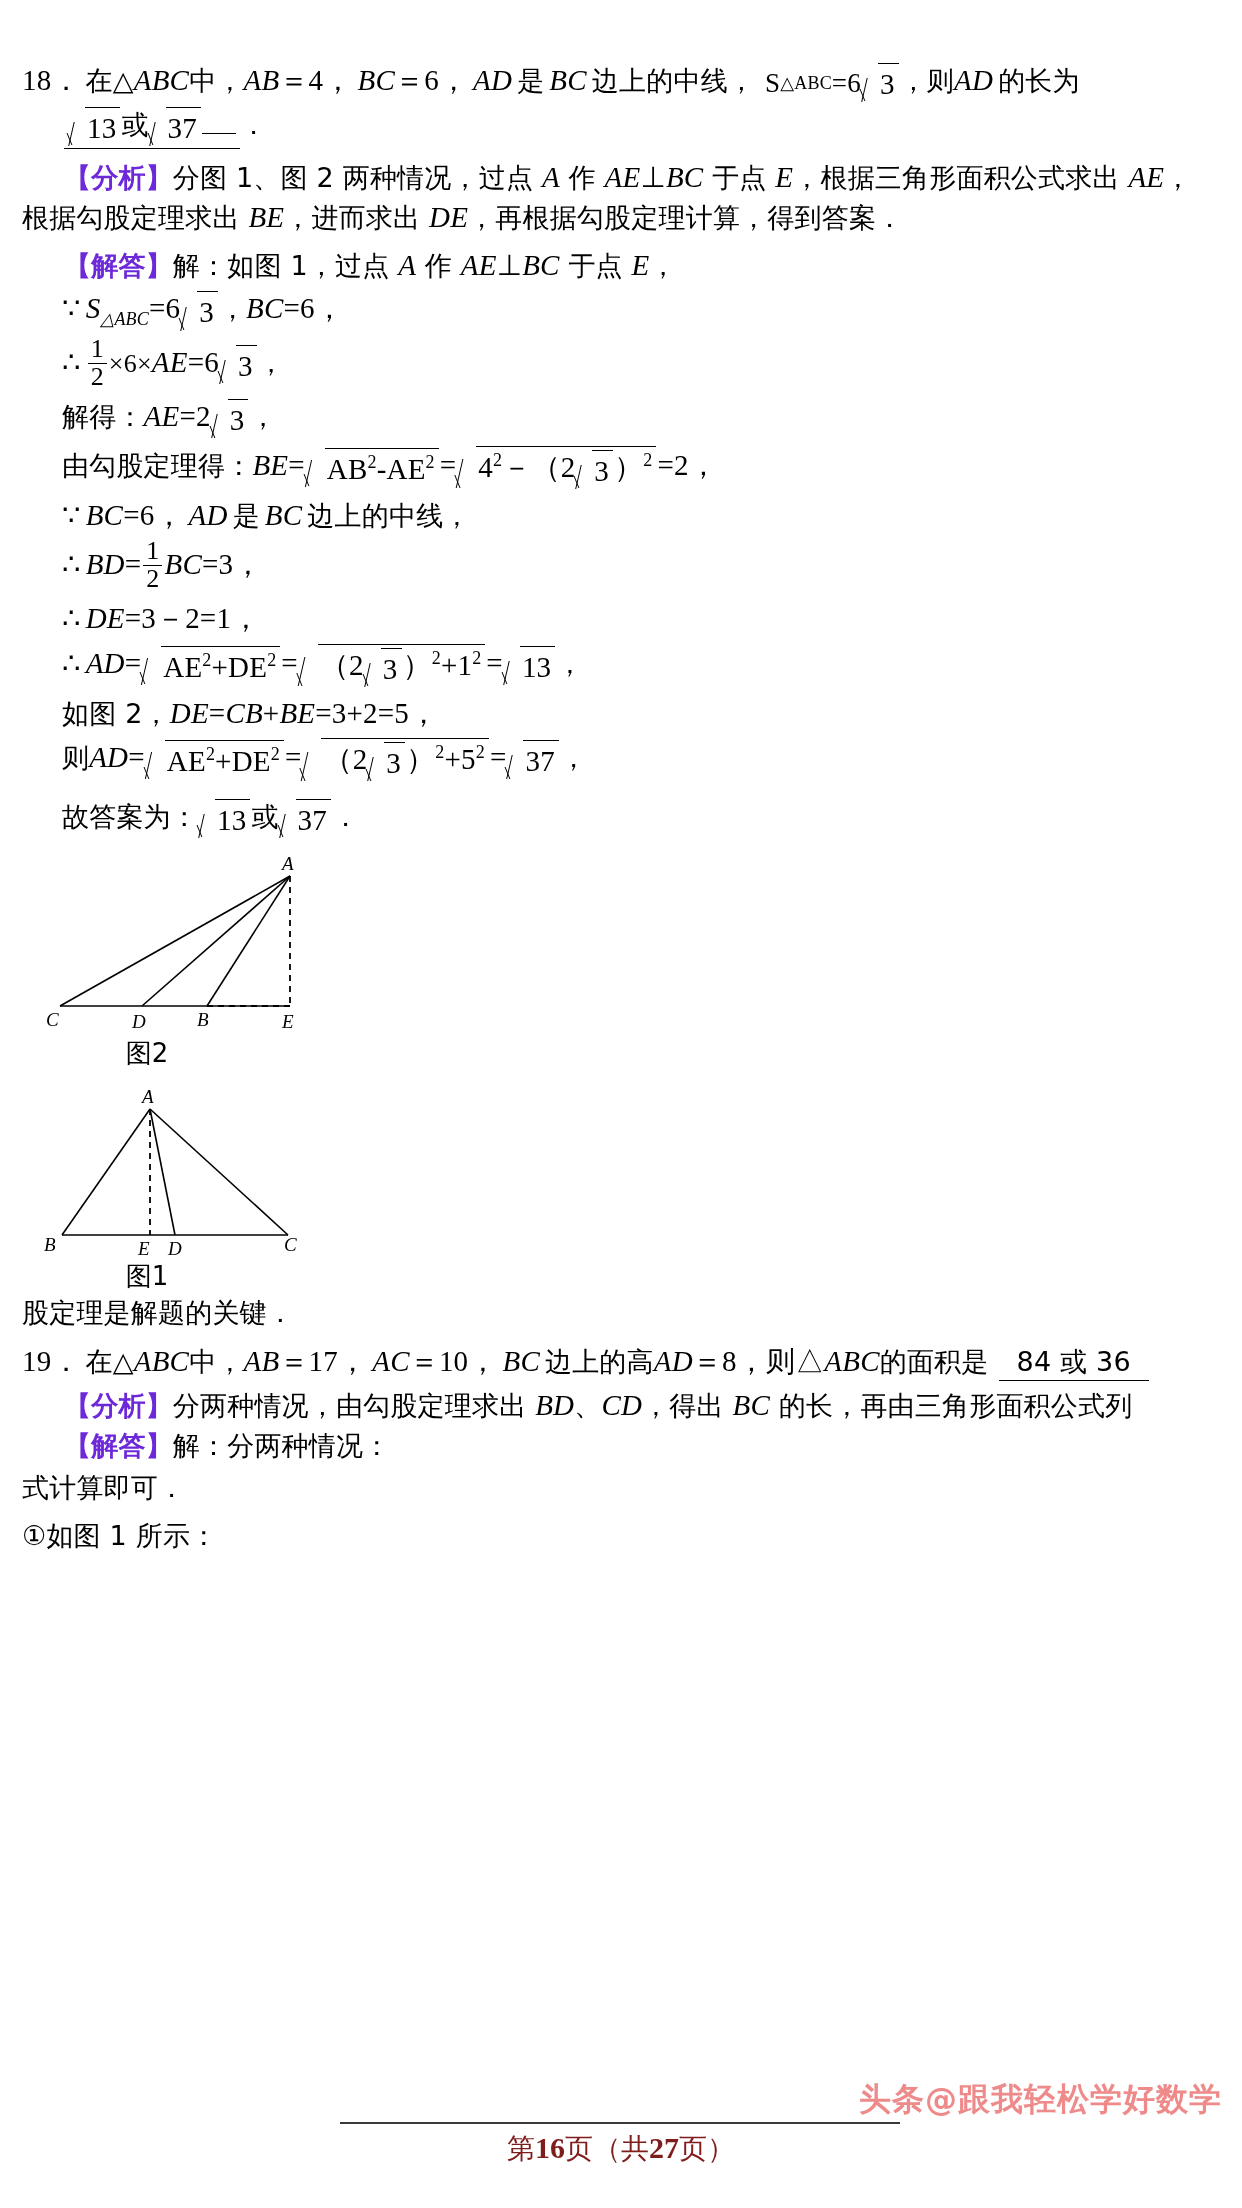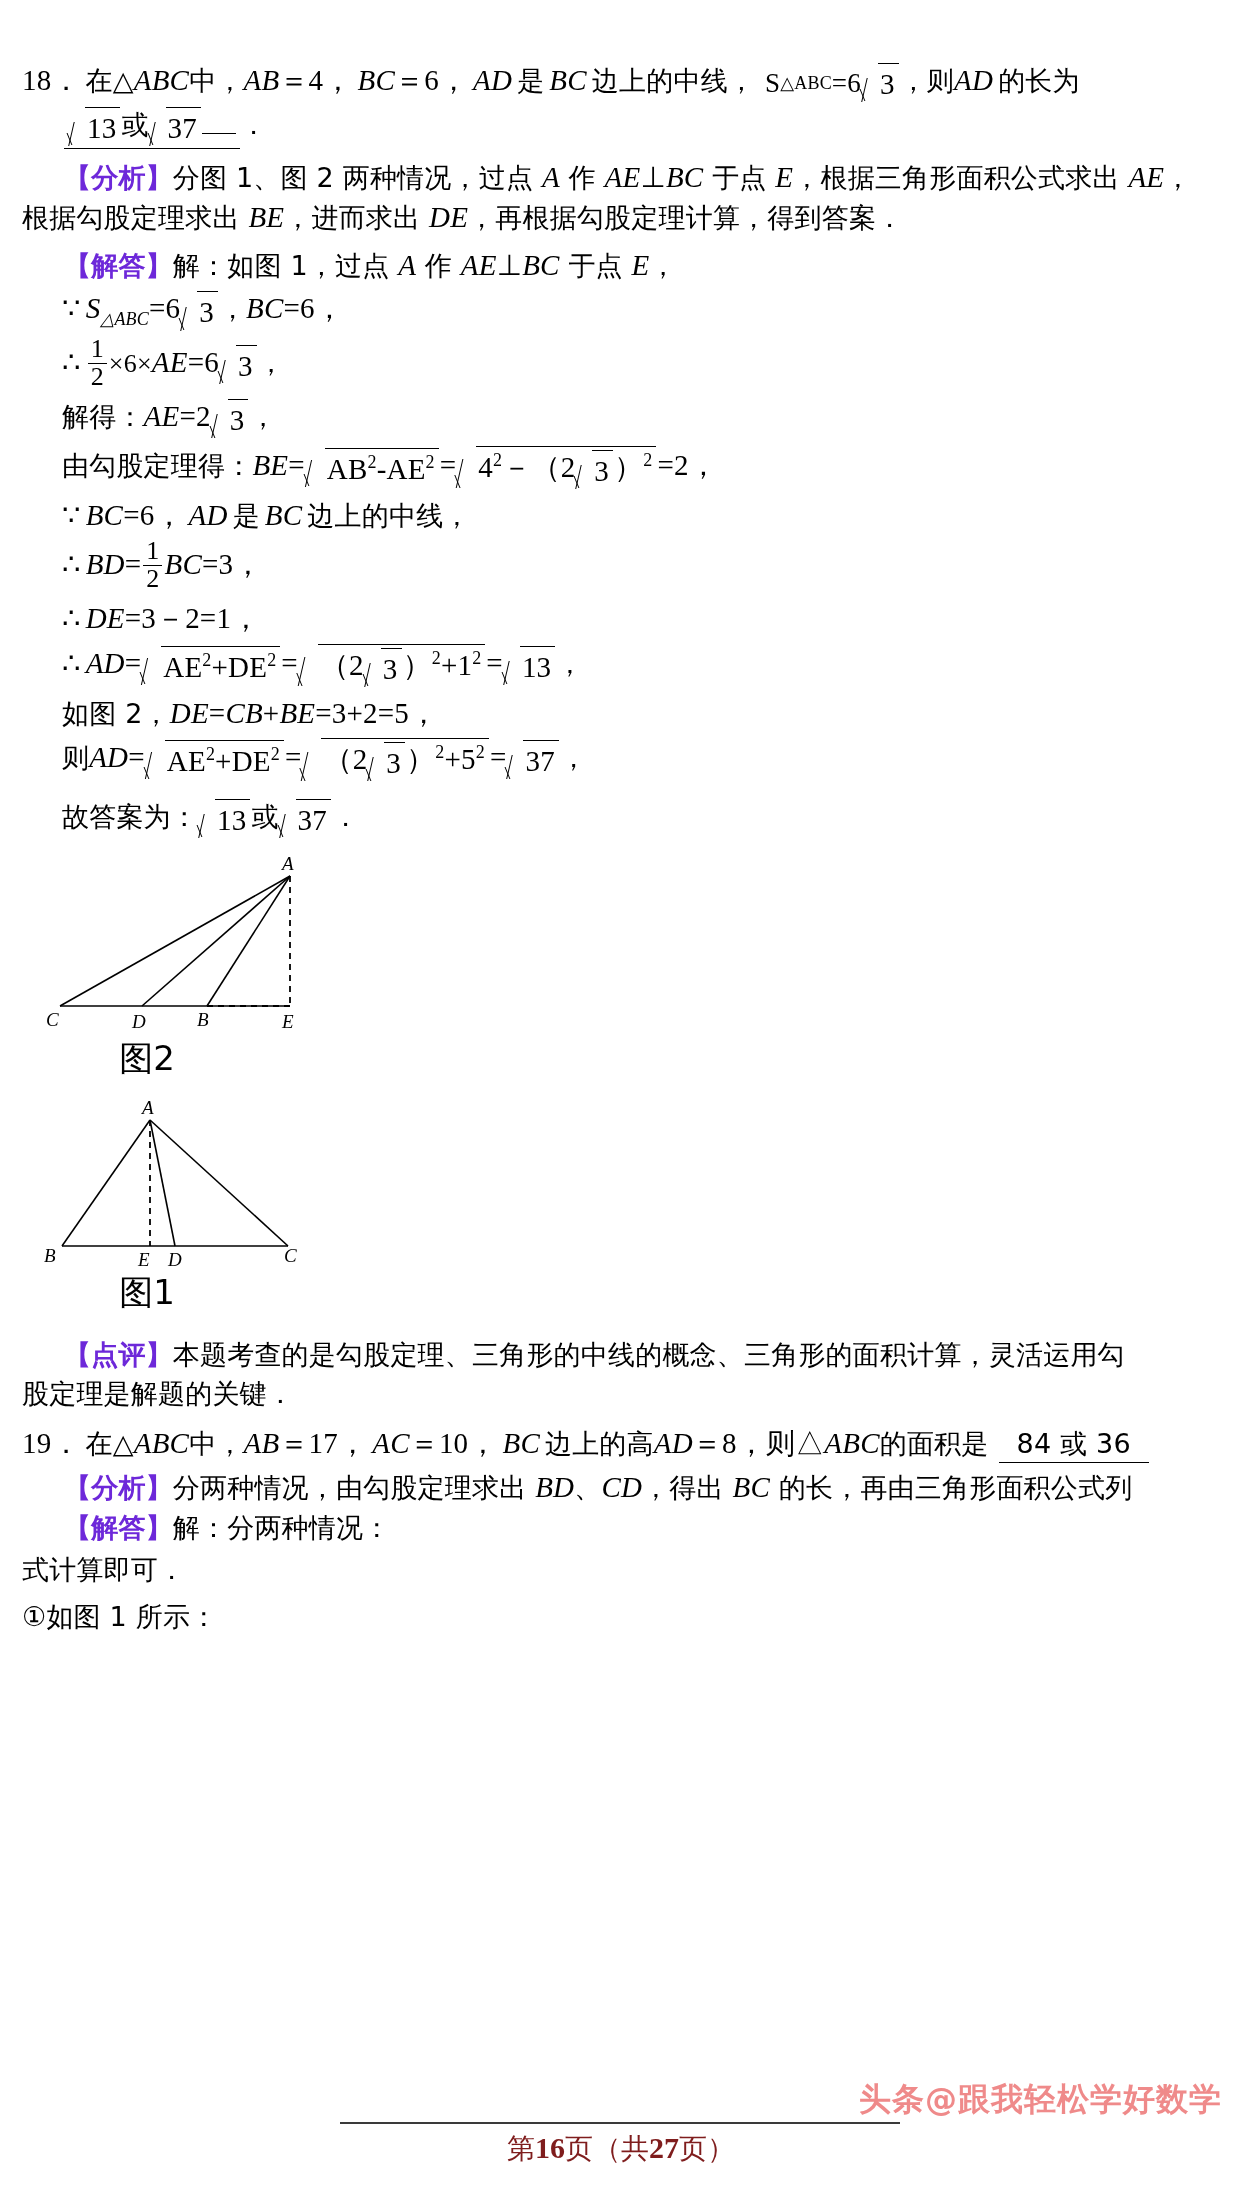--- a/index.html
+++ b/index.html
@@ -121,21 +121,21 @@
     border-bottom: 1.6px solid #000;
     padding: 0 4px 1px 4px;
     display: inline-block;
   }
   .uline { border-bottom: 1.6px solid #000; display:inline-block; width: 34px; }
 
   
   .figwrap { position: relative; }
   .figcap {
     font-family: "DejaVu Sans", sans-serif;
-    font-size: 34px;
+    font-size: 26px;
     text-align: center;
   }
   svg { display: block; }
 
   
   .footer-rule {
     position: absolute;
     left: 340px;
     top: 2122px;
     width: 560px;
@@ -322,23 +322,20 @@
       <line x1="118" y1="22" x2="143" y2="148" stroke="#000" stroke-width="1.6"></line>
       <text x="110" y="16" font-size="19" font-style="italic" font-family="Liberation Serif, serif">A</text>
       <text x="12" y="164" font-size="19" font-style="italic" font-family="Liberation Serif, serif">B</text>
       <text x="106" y="168" font-size="19" font-style="italic" font-family="Liberation Serif, serif">E</text>
       <text x="136" y="168" font-size="19" font-style="italic" font-family="Liberation Serif, serif">D</text>
       <text x="252" y="164" font-size="19" font-style="italic" font-family="Liberation Serif, serif">C</text>
     </svg>
     <div class="figcap" style="width:230px; margin-top:2px;">图1</div>
   </div>
 
-  <div class="line indent1" style="margin-top:20px; margin-bottom:2px;">
-    <span class="blue cn">【点评】</span><span class="cn">本题考查的是勾股定理、三角形的中线的概念、三角形的面积计算，灵活运用勾</span>
-  </div>
   <div class="line" style="margin-bottom:12px;">
     <span class="cn">股定理是解题的关键．</span>
   </div>
 
   <div class="line" style="margin-bottom:6px;">
     <span class="num">19．</span><span class="sp-s"></span><span class="cn">在△</span><span class="ital">ABC</span><span class="cn">中，</span><span class="ital">AB</span><span class="num">＝17，</span><span class="sp-s"></span><span class="ital">AC</span><span class="num">＝10，</span><span class="sp-s"></span><span class="ital">BC</span><span class="sp-s"></span><span class="cn">边上的高</span><span class="ital">AD</span><span class="num">＝8，则△</span><span class="ital">ABC</span><span class="cn">的面积是</span><span class="sp"></span><span class="ansblank cn" style="padding:0 18px 1px 18px;">84 或 36</span>
   </div>
 
   <div class="line indent1" style="margin-bottom:2px;">
     <span class="blue cn">【分析】</span><span class="cn">分两种情况，由勾股定理求出 </span><span class="ital">BD</span><span class="cn">、</span><span class="ital">CD</span><span class="cn">，得出 </span><span class="ital">BC</span><span class="cn"> 的长，再由三角形面积公式列</span>

